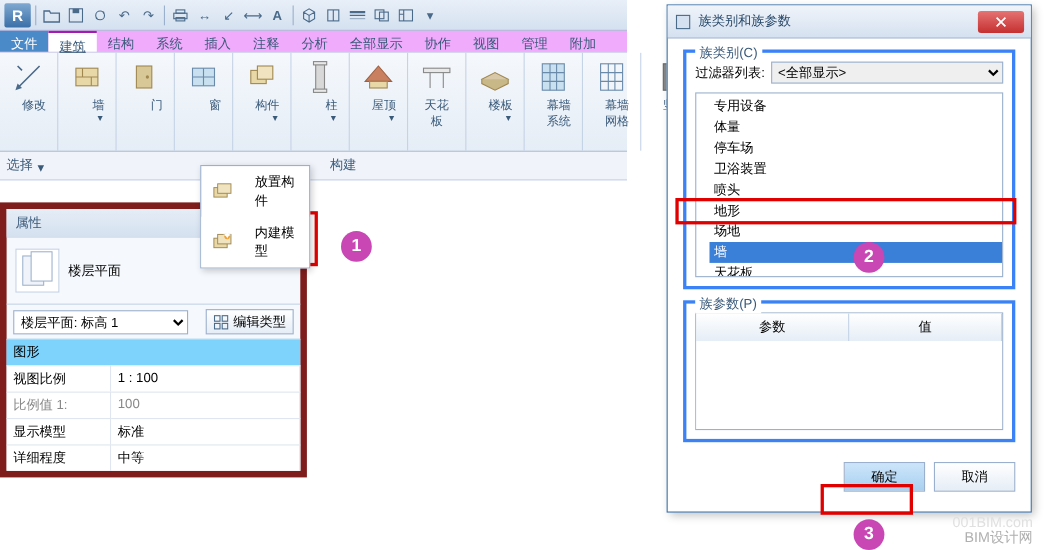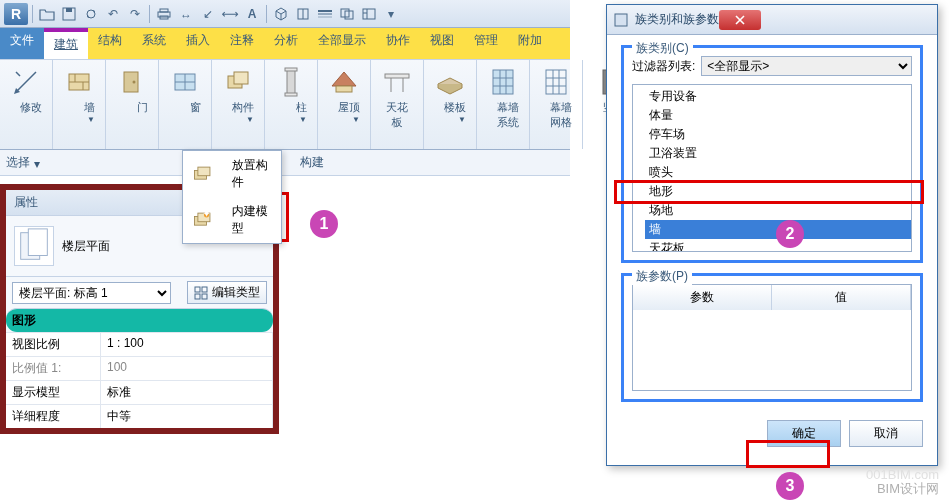--- a/index.html
+++ b/index.html
@@ -8,24 +8,24 @@
 
 .app { position: absolute; left: 0; top: 0; width: 570px; }
 
 
 .qat { display: flex; align-items: center; height: 28px; background: linear-gradient(#e8eff8, #d5e1f0); border-bottom: 1px solid #9bb0cc; padding: 0 4px; gap: 2px; }
 .qat-logo { width: 24px; height: 22px; background: linear-gradient(#7fa8d0, #3a6fa8); border-radius: 2px; display: flex; align-items: center; justify-content: center; color: #fff; font-weight: bold; font-size: 14px; }
 .qat-btn { width: 20px; height: 20px; display: flex; align-items: center; justify-content: center; color: #4a6a8a; cursor: pointer; }
 .qat-sep { width: 1px; height: 18px; background: #9bb0cc; margin: 0 2px; }
 
 
-.menubar { display: flex; height: 32px; background: #fde047; border-bottom: 1px solid #c5d3e6; }
+.menubar { display: flex; height: 20px; background: #f0abfc; border-bottom: 1px solid #c5d3e6; }
 .menu-item { padding: 4px 10px; color: #3a5a7a; cursor: pointer; }
 .menu-item.active-file { background: #4a8ac8; color: #fff; }
-.menu-item.active { background: #fff; border-top: 4px solid #a21caf; text-decoration: underline; }
+.menu-item.active { background: #fff; border-top: 2px solid #a21caf; text-decoration: underline; }
 
 
 .ribbon { display: flex; height: 90px; background: linear-gradient(#f5f8fc, #e5edf6); border-bottom: 1px solid #9bb0cc; }
 .ribbon-panel { display: flex; flex-direction: column; align-items: center; padding: 4px 2px; border-right: 1px solid #c5d3e6; }
 .ribbon-btn { display: flex; flex-direction: column; align-items: flex-end; padding: 2px 8px; cursor: pointer; }
 .ribbon-icon { width: 32px; height: 32px; display: flex; align-items: center; justify-content: center; }
 .ribbon-label { font-size: 11px; color: #3a5a7a; margin-top: 2px; text-align: center; }
 .ribbon-dd { font-size: 8px; color: #3a5a7a; }
 
 
@@ -40,34 +40,34 @@
 .hb1 { left: 179px; top: 192px; width: 110px; height: 50px; }
 
 
 .props { position: absolute; left: 0; top: 184px; width: 279px; background: #f5f8fc; border: 6px solid #7f1d1d; }
 .props-title { padding: 4px 8px; background: linear-gradient(#e5edf6, #d5e1f0); border-bottom: 1px solid #c5d3e6; color: #3a5a7a; }
 .props-type { display: flex; align-items: center; padding: 10px 8px; gap: 8px; }
 .props-type-icon { width: 40px; height: 40px; border: 1px solid #c5d3e6; background: #fff; }
 .props-row { display: flex; align-items: center; padding: 4px 6px; gap: 16px; border-top: 1px solid #c5d3e6; }
 .props-select { flex: 1; background: #fff; border: 1px solid #9bb0cc; padding: 2px; }
 .props-editbtn { padding: 2px 6px; background: linear-gradient(#fff, #e5edf6); border: 1px solid #9bb0cc; cursor: pointer; display: flex; align-items: center; gap: 4px; }
-.props-cat { padding: 3px 6px; background: #14b8a6; border-top: 1px solid #c5d3e6; font-weight: bold; border-radius: 11px; }
+.props-cat { padding: 3px 6px; background: #7dd3fc; border-top: 1px solid #c5d3e6; font-weight: normal; }
 .props-grid { display: grid; grid-template-columns: 95px 1fr; }
 .props-cell { padding: 3px 6px; border-top: 1px solid #e0e6ef; border-right: 1px solid #e0e6ef; background: #fff; }
 .props-cell.dim { color: #888; }
 
 
 .badge { position: absolute; width: 28px; height: 28px; border-radius: 50%; background: #c946b5; color: #fff; display: flex; align-items: center; justify-content: center; font-size: 16px; font-weight: bold; }
 .badge1 { left: 310px; top: 210px; }
 .badge2 { left: 776px; top: 220px; }
 .badge3 { left: 776px; top: 472px; }
 
 
 .dialog { position: absolute; left: 606px; top: 4px; width: 332px; background: #fff; border: 1px solid #3a6fa8; box-shadow: 3px 3px 8px rgba(0,0,0,0.25); }
-.dlg-title { display: flex; align-items: center; height: 30px; background: linear-gradient(#f0f4fa, #d5e1f0); padding: 0 6px; border-bottom: 1px solid #9bb0cc; }
+.dlg-title { display: flex; align-items: center; justify-content: space-between; height: 30px; background: linear-gradient(#f0f4fa, #d5e1f0); padding: 0 6px; border-bottom: 1px solid #9bb0cc; }
 .dlg-title-left { display: flex; align-items: center; gap: 6px; color: #2a4a6a; }
 .dlg-close { width: 42px; height: 20px; background: linear-gradient(#e57373, #c53030); border-radius: 3px; color: #fff; display: flex; align-items: center; justify-content: center; cursor: pointer; }
 .dlg-body { padding: 10px 14px; }
 .dlg-group { border: 3px solid #3b82f6; padding: 8px; position: relative; margin-bottom: 10px; }
 .dlg-group-label { position: absolute; top: -8px; left: 8px; background: #fff; padding: 0 4px; color: #3a5a7a; }
 .dlg-filter { display: flex; align-items: center; gap: 6px; margin-bottom: 8px; }
 .dlg-filter select { flex: 1; padding: 1px; border: 1px solid #9bb0cc; }
 .dlg-list { border: 1px solid #9bb0cc; height: 168px; overflow: hidden; background: #fff; }
 .dlg-list-inner { padding: 2px 0 2px 12px; }
 .dlg-li { padding: 1px 4px; cursor: pointer; }

